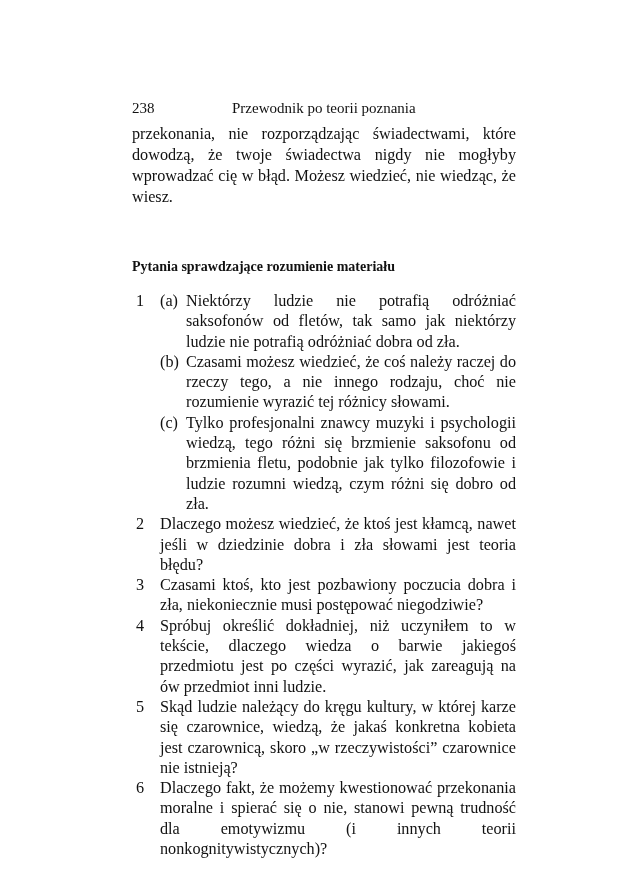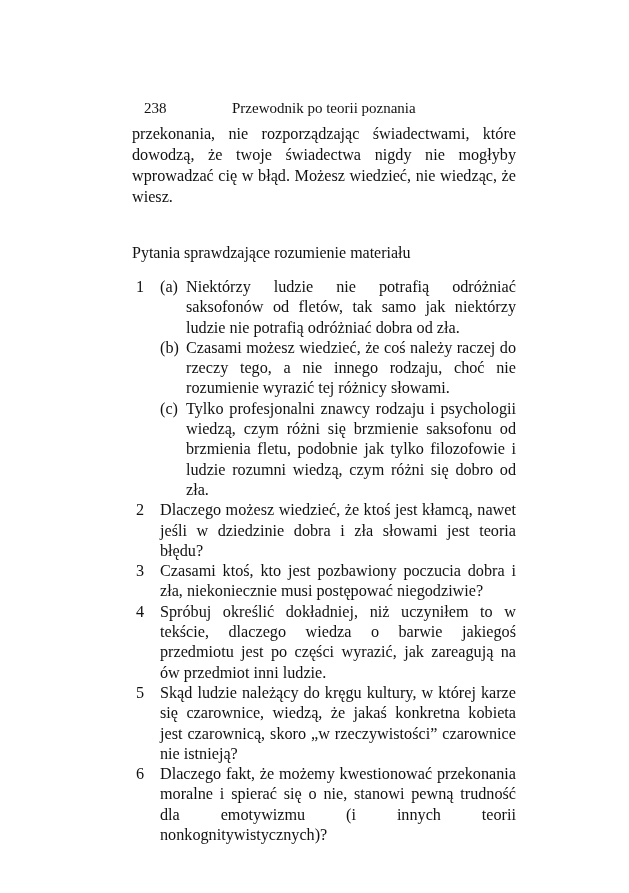--- a/index.html
+++ b/index.html
@@ -1,23 +1,23 @@
 <!DOCTYPE html>
 <html><head>
 <meta charset="utf-8">
 <style>
   html, body { margin: 0; padding: 0; background: #ffffff; }
   body { width: 629px; height: 893px; position: relative; overflow: hidden;
          font-family: "Liberation Serif", "DejaVu Serif", serif; color: #111; }
   .page { position: absolute; left: 132px; top: 100px; width: 384px; }
   .header { position: relative; height: 22px; font-size: 15px; }
-  .header .num { position: absolute; left: 12px; top: 0; text-align: right; }
+  .header .num { position: absolute; left: 0; top: 0; text-align: right; }
   .header .title { position: absolute; left: 100px; top: 0; }
   .para { margin-top: 2px; font-size: 16.2px; line-height: 21px; text-align: justify; hyphens: manual; }
-  .section-title { margin-top: 34px; font-weight: normal; font-size: 16px; line-height: 21px; }
+  .section-title { margin-top: 48px; font-weight: bold; font-size: 14px; line-height: 21px; }
   .questions { margin-top: 14px; }
   .q { position: relative; padding-left: 28px; font-size: 16.2px; line-height: 20.3px; text-align: justify; }
   .q .qn { position: absolute; left: 9px; top: 0; }
   .q .qn.w { left: 4px; }
   .opt { position: relative; padding-left: 26px; text-align: justify; }
   .opt .on { position: absolute; left: 0; top: 0; }
 </style>
 </head>
 <body>
 
@@ -37,21 +37,21 @@
       <div class="opt">
         <span class="on">(a)</span>
         <div>Niektórzy ludzie nie potrafią odróżniać saksofonów od fletów, tak samo jak niektórzy ludzie nie potrafią odróżniać dobra od zła.</div>
       </div>
       <div class="opt">
         <span class="on">(b)</span>
         <div>Czasami możesz wiedzieć, że coś należy raczej do rzeczy tego, a nie innego rodzaju, choć nie rozumienie wyrazić tej różnicy słowami.</div>
       </div>
       <div class="opt">
         <span class="on">(c)</span>
-        <div>Tylko profesjonalni znawcy rodzaju i psychologii wiedzą, czym różni się brzmienie saksofonu od brzmienia fletu, podobnie jak tylko filozofowie i ludzie rozumni wiedzą, czym różni się dobro od zła.</div>
+        <div>Tylko profesjonalni znawcy muzyki i psychologii wiedzą, tego różni się brzmienie saksofonu od brzmienia fletu, podobnie jak tylko filozofowie i ludzie rozumni wiedzą, czym różni się dobro od zła.</div>
       </div>
     </div>
 
     <div class="q">
       <span class="qn w">2</span>
       <div>Dlaczego możesz wiedzieć, że ktoś jest kłamcą, nawet jeśli w dziedzinie dobra i zła słowami jest teoria błędu?</div>
     </div>
     <div class="q">
       <span class="qn w">3</span>
       <div>Czasami ktoś, kto jest pozbawiony poczucia dobra i zła, niekoniecznie musi postępować niegodziwie?</div>

